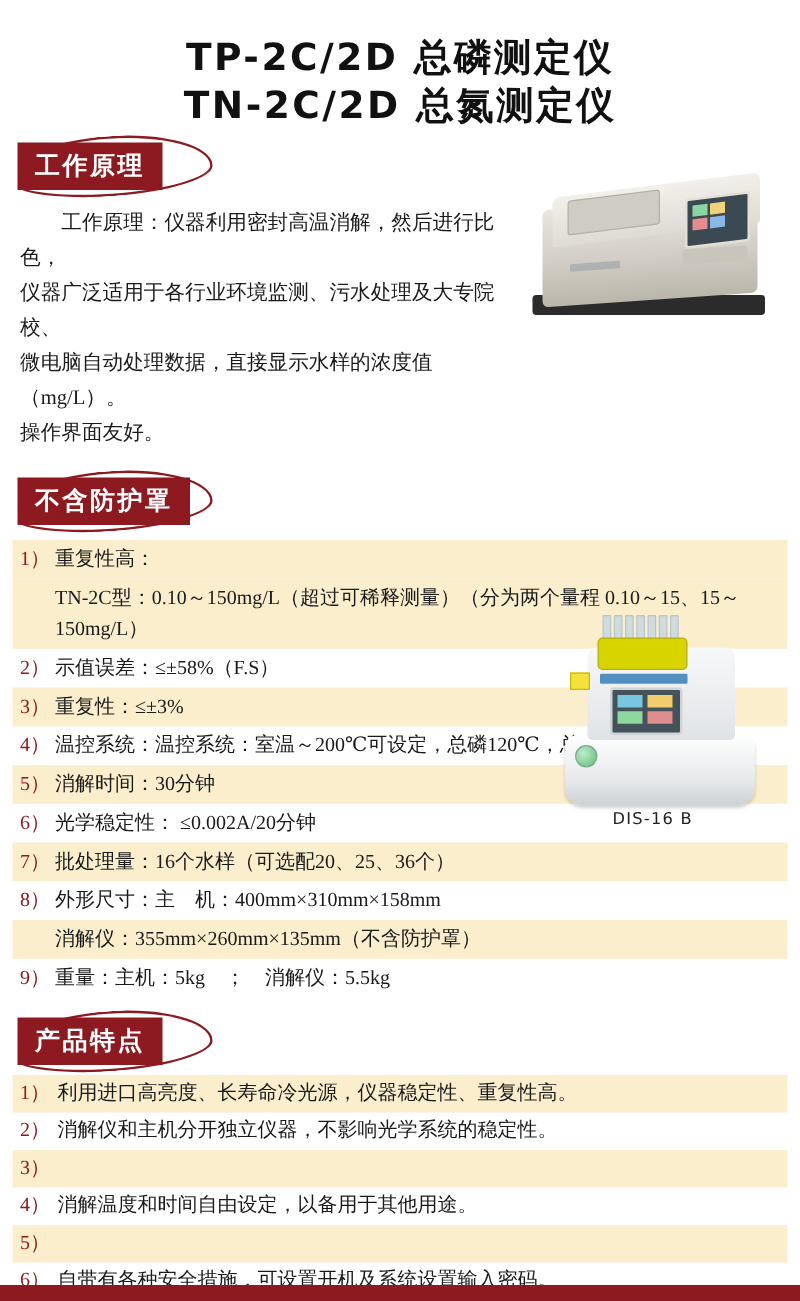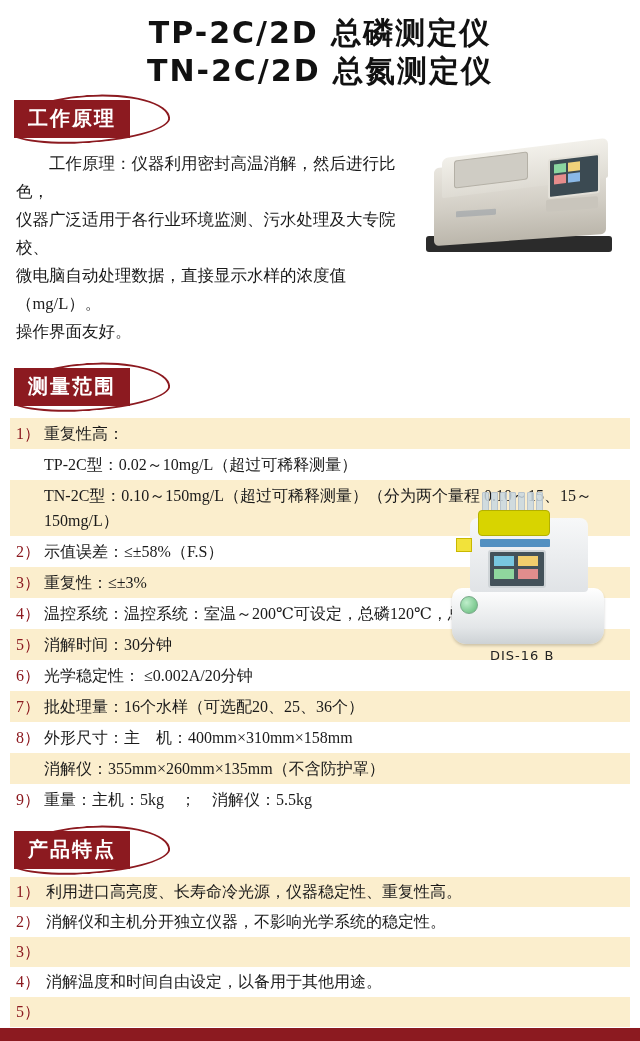--- a/index.html
+++ b/index.html
@@ -16,21 +16,21 @@
     position: relative;
   }
   .page {
     position: relative;
     width: 640px;
     height: 1041px;
     box-sizing: border-box;
   }
   
   .title-block {
-    padding-top: 14px;
+    padding-top: 28px;
     text-align: center;
   }
   .title-line {
     font-family: "DejaVu Sans", sans-serif;
     font-weight: bold;
     font-size: 30px;
     letter-spacing: 2px;
     line-height: 38px;
     color: #111;
   }
@@ -372,35 +372,31 @@
         <i></i>
         <i></i>
     </div>
     <div class="pm-keys"></div>
     <div class="pm-logo"></div>
   </div>
 
   
   <div class="sec-header" style="margin-top:22px;">
     <span class="swoosh"></span>
-    <span class="tag">测量范围</span>
+    <span class="tag">不含防护罩</span>
   </div>
 
   
   <div class="spec-wrap">
 
     <div class="spec-row alt">
       <span class="num">1）</span>
       <span class="txt">
         <span>重复性高：</span>
       </span>
-    </div>
-    <div class="spec-row">
-      <span class="num"></span>
-      <span class="txt"><span>TP-2C型：0.02～10mg/L（超过可稀释测量）</span></span>
     </div>
     <div class="spec-row alt">
       <span class="num"></span>
       <span class="txt"><span>TN-2C型：0.10～150mg/L（超过可稀释测量）（分为两个量程 0.10～15、15～150mg/L）</span></span>
     </div>
 
     <div class="spec-row">
       <span class="num">2）</span>
       <span class="txt"><span>示值误差：≤±58%（F.S）</span></span>
     </div>

